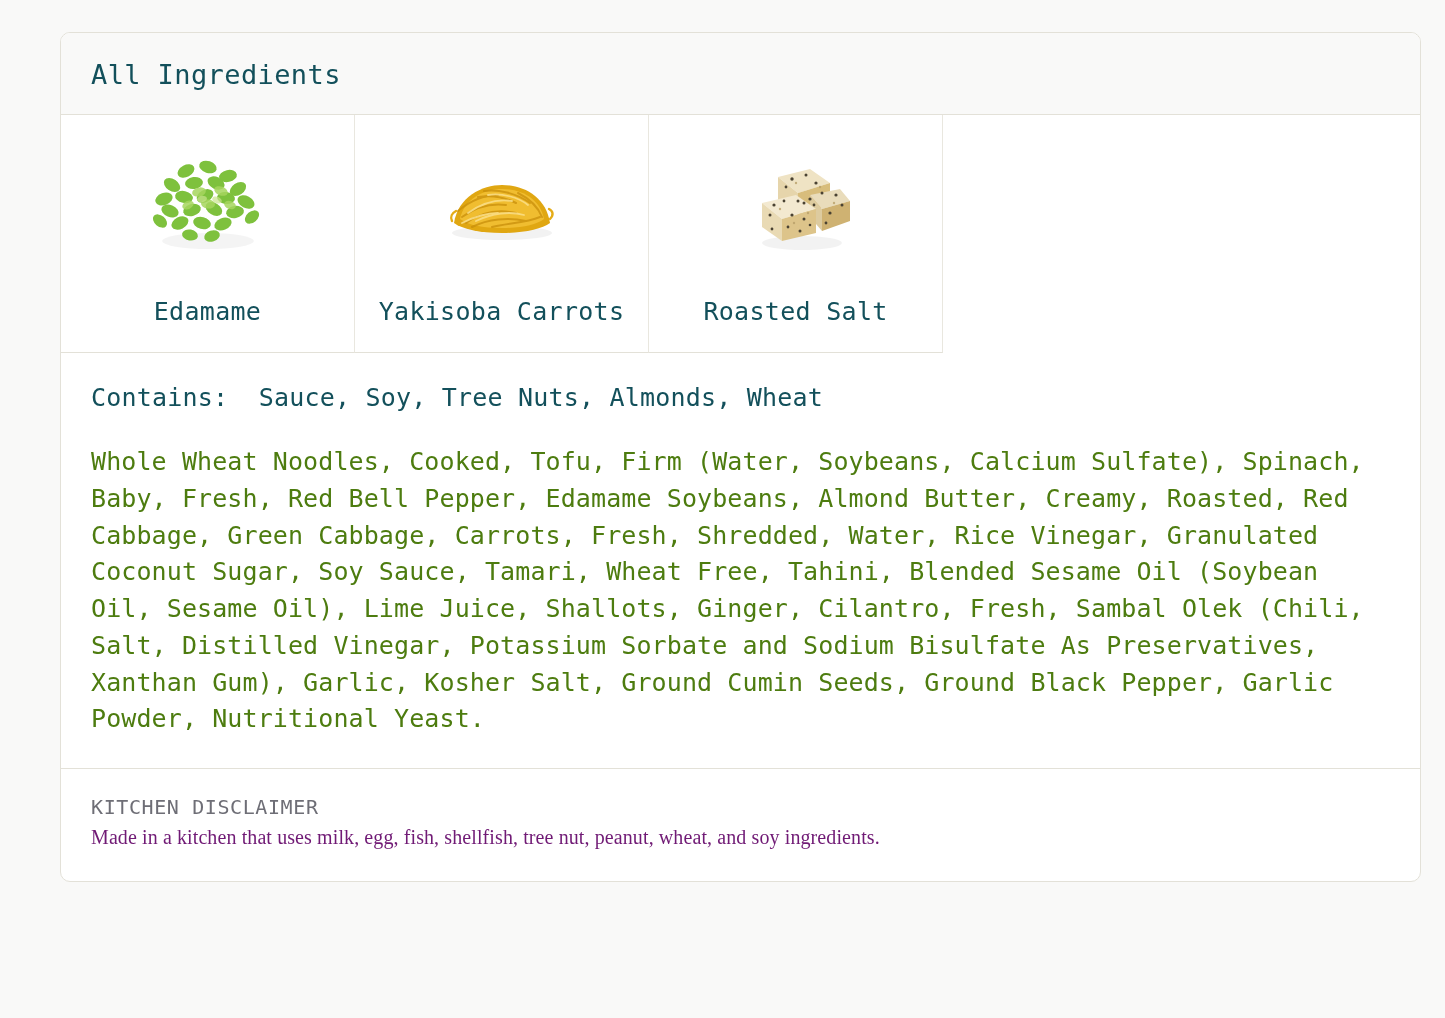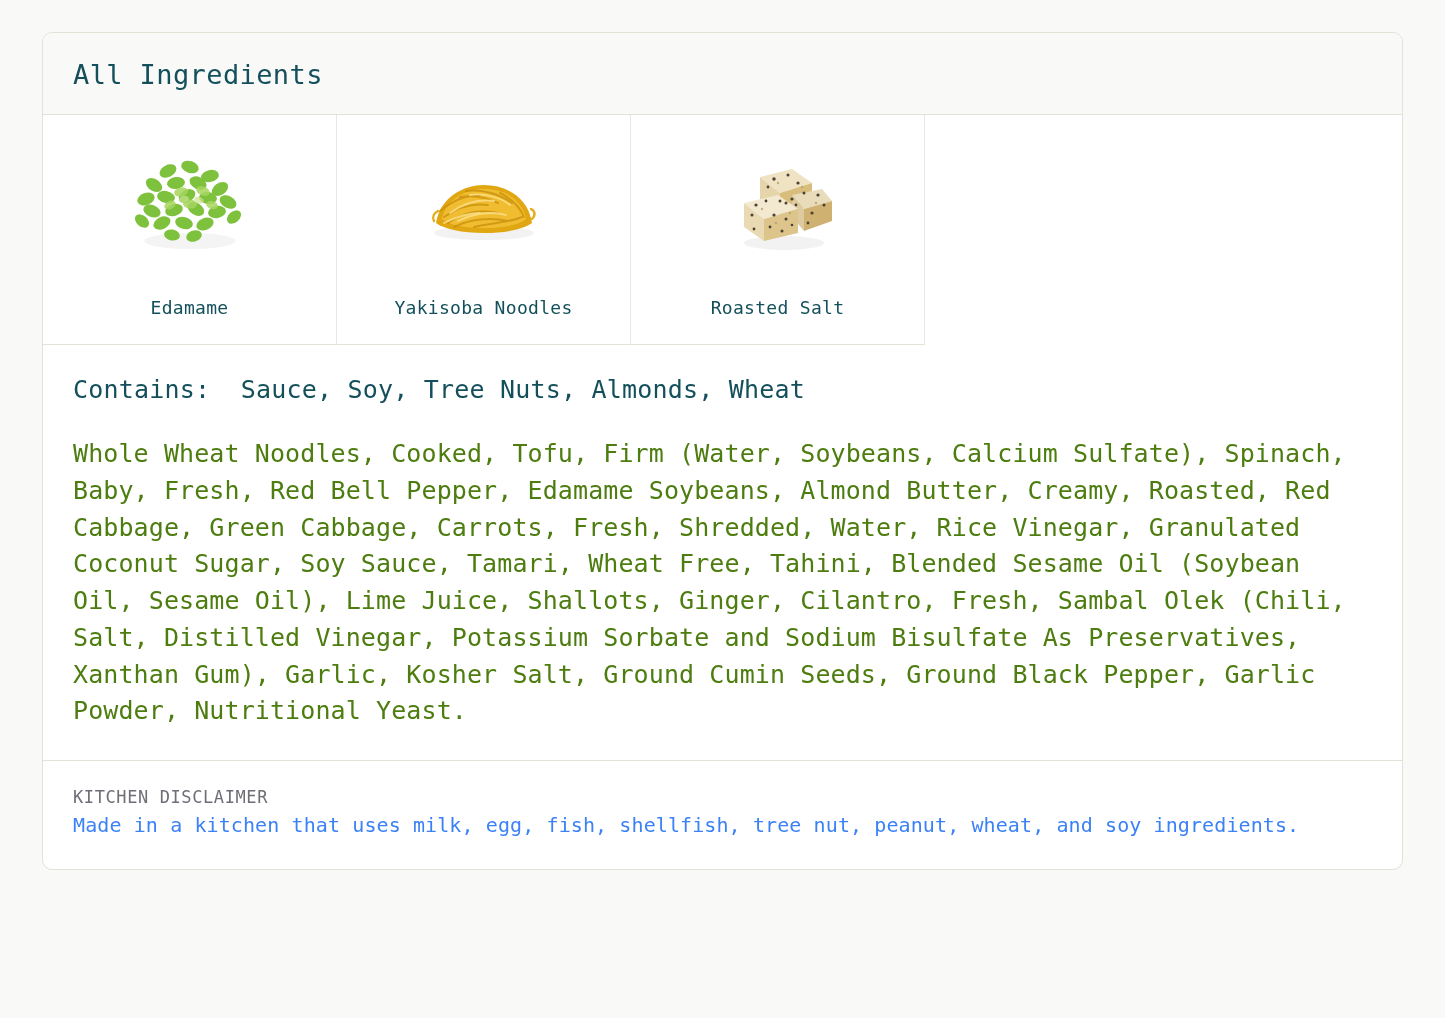--- a/index.html
+++ b/index.html
@@ -12,21 +12,21 @@
     background: #f9f9f8;
     font-family: "DejaVu Sans Mono", "Liberation Mono", monospace;
     -webkit-font-smoothing: antialiased;
   }
 
   .page {
     position: relative;
     width: 1445px;
     height: 1018px;
     box-sizing: border-box;
-    padding: 32px 42px;
+    padding: 32px 60px;
   }
 
   
   .card {
     width: 1361px;
     box-sizing: border-box;
     background: #ffffff;
     border: 1px solid #e3e1d8;
     border-radius: 10px;
     overflow: hidden;
@@ -66,21 +66,21 @@
   }
   .ingredient-thumb {
     width: 150px;
     height: 128px;
     display: flex;
     align-items: center;
     justify-content: center;
     margin-bottom: 30px;
   }
   .ingredient-label {
-    font-size: 18px;
+    font-size: 25px;
     letter-spacing: 0.3px;
     color: #13505b;
     text-align: center;
     white-space: nowrap;
   }
   .grid-filler {
     flex: 1 1 auto;
     border-bottom: 1px solid transparent;
   }
 
@@ -103,32 +103,33 @@
     letter-spacing: 0.1px;
     margin: 0;
     text-align: left;
   }
 
   
   .disclaimer-section {
     padding: 26px 30px 30px 30px;
   }
   .disclaimer-heading {
-    font-size: 17px;
+    font-size: 20px;
     letter-spacing: 0.6px;
     color: #6e6e76;
     margin: 0 0 4px 0;
   }
   .disclaimer-text {
     font-size: 20px;
     line-height: 1.42;
-    color: #3b82f6;
+    color: #701a75;
     letter-spacing: 0.1px;
     margin: 0;
     max-width: 1268px;
+    font-family: Liberation Serif, serif;
   }
 </style>
 </head>
 <body>
 
 <div class="page">
 
   <div class="card">
 
     <div class="card-header">
@@ -205,21 +206,21 @@
               <path d="M44 74 C60 66 78 64 92 68"></path>
               <path d="M56 48 C70 46 86 50 96 58"></path>
               <path d="M30 76 C42 70 54 66 66 66"></path>
             </g>
             <g stroke="#e5ac18" stroke-width="2.4" fill="none" stroke-linecap="round">
               <path d="M20 74 C18 70 20 66 24 64"></path>
               <path d="M118 72 C122 68 121 64 117 62"></path>
             </g>
           </svg>
         </div>
-        <div class="ingredient-label">Yakisoba Noodles</div>
+        <div class="ingredient-label">Yakisoba Carrots</div>
       </div>
 
       <div class="ingredient-card">
         <div class="ingredient-thumb">
           <svg width="140" height="120" viewBox="0 0 140 120" aria-hidden="true">
             <ellipse cx="76" cy="100" rx="40" ry="7" fill="#000000" opacity="0.05"></ellipse>
 
             <g>
               <path d="M52 34 L84 26 L104 40 L72 50 Z" fill="#efe3c4"></path>
               <path d="M72 50 L104 40 L104 62 L72 72 Z" fill="#d8bd7c"></path>

